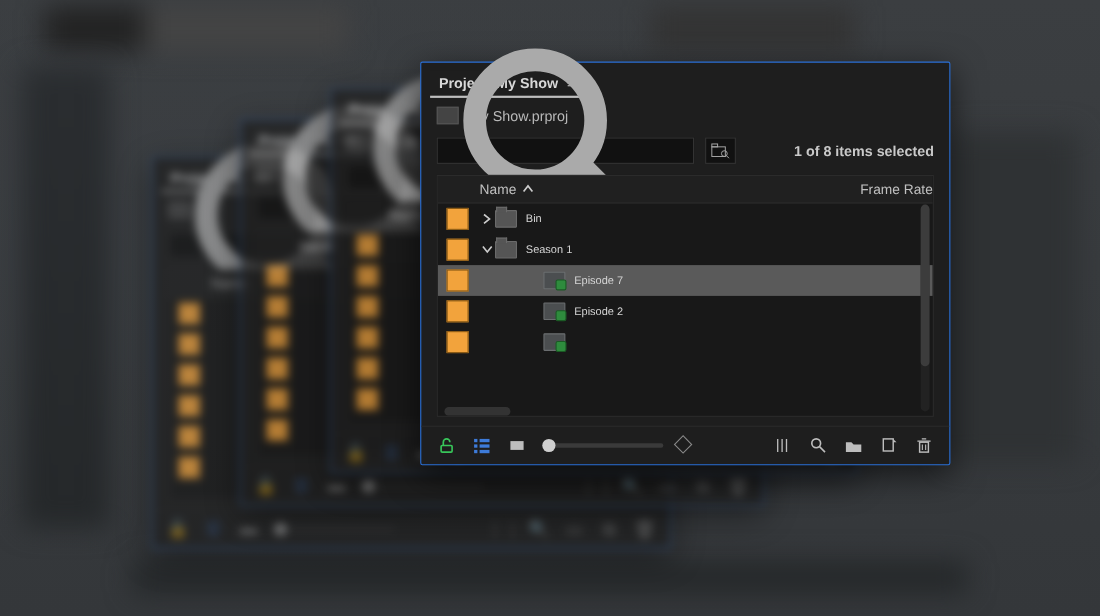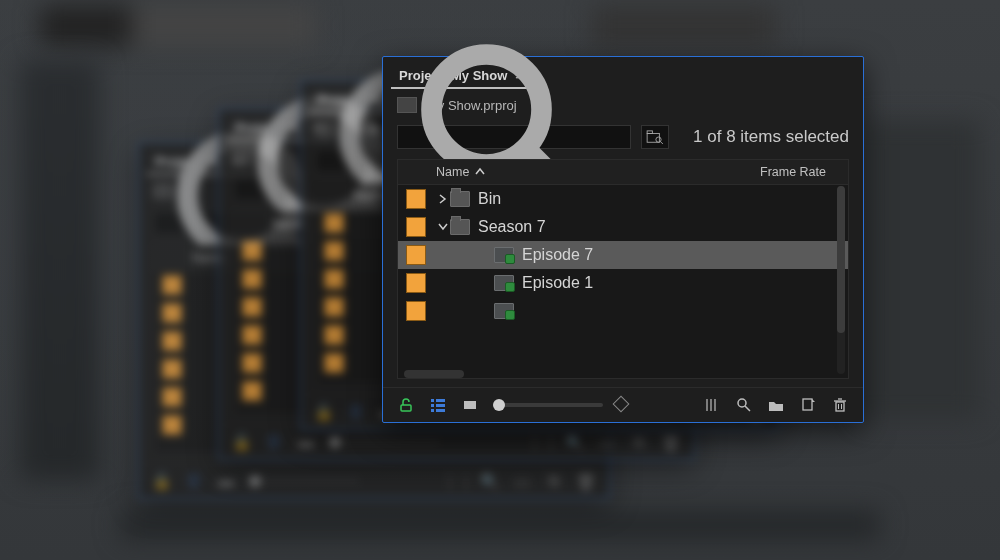--- a/index.html
+++ b/index.html
@@ -18,29 +18,29 @@
   .panel-inner{position:relative;width:100%;height:100%;display:flex;flex-direction:column;}
 
   .titlebar{display:flex;align-items:center;gap:6px;padding:6px 8px 0 8px;height:26px;}
   .tab{background:#1e1e1e;color:#d8d8d8;font-size:13px;font-weight:600;padding:4px 8px;border-bottom:2px solid #bfbfbf;display:flex;align-items:center;gap:8px;}
   .filename-row{display:flex;align-items:center;gap:10px;padding:8px 14px;color:#b8b8b8;font-size:13px;}
   .proj-icon{width:18px;height:14px;background:#444;border:1px solid #555;position:relative;}
   .search-row{display:flex;align-items:center;gap:10px;padding:4px 14px 10px 14px;}
   .search-box{flex:0 0 220px;height:22px;background:#111;border:1px solid #333;display:flex;align-items:center;padding:0 6px;color:#aaa;}
   .search-box svg{flex:none;}
   .bin-btn{width:26px;height:22px;background:#111;border:1px solid #333;display:flex;align-items:center;justify-content:center;}
-  .status{flex:1;text-align:right;color:#c9c9c9;font-size:17px;}
+  .status{flex:1;text-align:right;color:#c9c9c9;font-size:13px;font-weight:bold;}
 
   .table{flex:1;margin:0 14px 8px 14px;border:1px solid #2b2b2b;background:#181818;display:flex;flex-direction:column;overflow:hidden;position:relative;}
   .thead{display:flex;align-items:center;height:24px;background:#202020;border-bottom:1px solid #2b2b2b;font-size:12.5px;color:#c0c0c0;}
   .th-icon{width:36px;}
   .th-name{flex:1;display:flex;align-items:center;gap:6px;padding-left:2px;}
-  .th-rate{width:110px;text-align:center;}
+  .th-rate{width:110px;text-align:right;}
   .tbody{flex:1;overflow:hidden;}
-  .row{display:flex;align-items:center;height:28px;font-size:16px;color:#d5d5d5;}
+  .row{display:flex;align-items:center;height:28px;font-size:10px;color:#d5d5d5;}
   .row.selected{background:#5a5a5a;}
   .row .swatch{width:18px;height:18px;background:#f2a33c;margin:0 10px 0 8px;border:1px solid #8a5a15;}
   .row .indent{display:inline-block;}
   .chev{width:14px;display:inline-flex;justify-content:center;color:#ccc;}
   .fico{width:18px;height:14px;display:inline-flex;align-items:center;justify-content:center;margin-right:8px;position:relative;}
   .fico.folder{background:#555;border:1px solid #6a6a6a;border-radius:1px;}
   .fico.folder::before{content:"";position:absolute;left:0;top:-4px;width:8px;height:4px;background:#555;border:1px solid #6a6a6a;border-bottom:none;}
   .fico.seq{background:#4b4e50;border:1px solid #6a6d6f;border-radius:1px;}
   .fico.seq::after{content:"";position:absolute;right:-2px;bottom:-2px;width:8px;height:8px;border-radius:2px;background:#2e8b3d;border:1px solid #1a5a24;}
   .label{flex:1;white-space:nowrap;overflow:hidden;text-overflow:ellipsis;}
@@ -308,35 +308,35 @@
           </div>
           <div class="row">
             <span class="swatch"></span>
             <span class="indent" style="width: 0px;"></span>
             <span class="chev">
               <svg width="10" height="8" viewBox="0 0 10 8">
                 <path d="M1 1 L5 6 L9 1" fill="none" stroke="#ccc" stroke-width="1.5"></path>
               </svg>
             </span>
             <span class="fico folder"></span>
-            <span class="label">Season 7</span>
+            <span class="label">Season 1</span>
           </div>
           <div class="row selected">
             <span class="swatch"></span>
             <span class="indent" style="width: 44px;"></span>
             <span class="chev"></span>
             <span class="fico seq"></span>
             <span class="label">Episode 7</span>
           </div>
           <div class="row">
             <span class="swatch"></span>
             <span class="indent" style="width: 44px;"></span>
             <span class="chev"></span>
             <span class="fico seq"></span>
-            <span class="label">Episode 1</span>
+            <span class="label">Episode 2</span>
           </div>
           <div class="row">
             <span class="swatch"></span>
             <span class="indent" style="width: 44px;"></span>
             <span class="chev"></span>
             <span class="fico seq"></span>
           </div>
         </div>
       <div class="scroll-track">
           <div class="scroll-thumb"></div>

